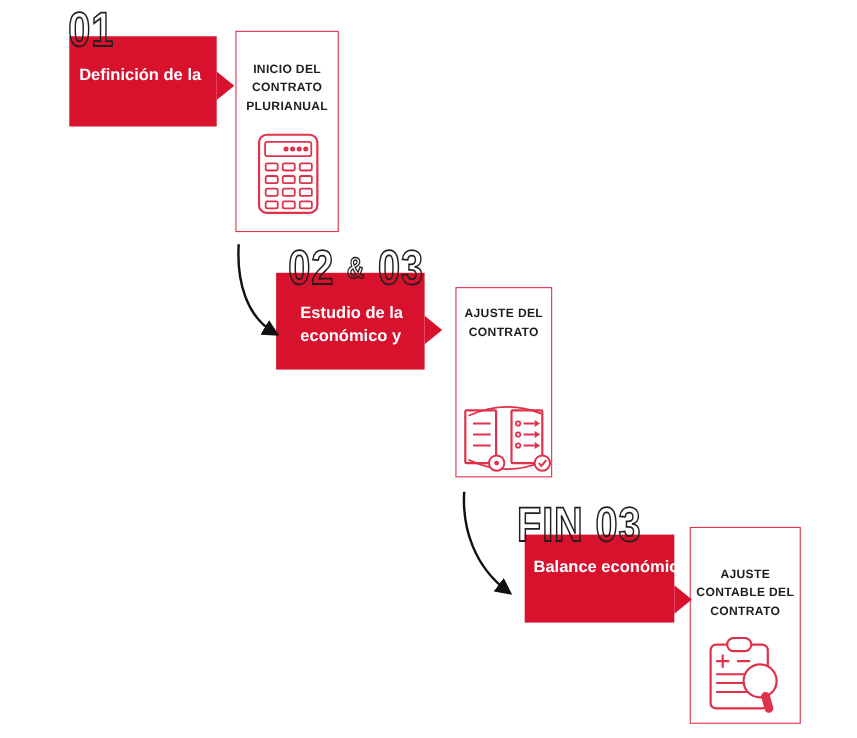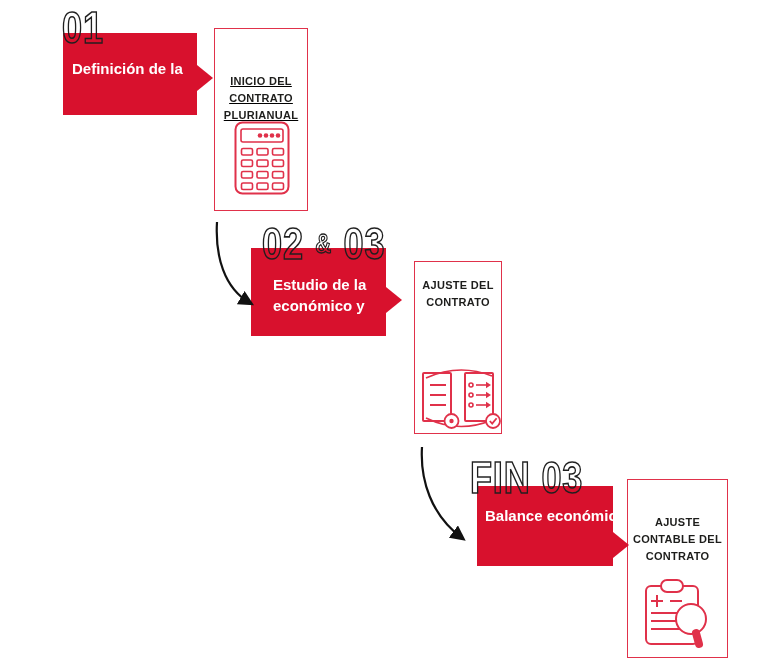--- a/index.html
+++ b/index.html
@@ -42,21 +42,21 @@
   .card{position:absolute;background:#fff;border:1px solid var(--line-red);z-index:1;text-align:center;}
   .caption{font-weight:700;font-size:11px;line-height:17px;letter-spacing:.3px;color:var(--caption-text);}
   .cap-line{display:block;white-space:nowrap;}
   .icon{position:absolute;color:var(--line-red);}
   .icon svg{display:block;}
 
   
   .s1-num{left:62px;top:6px;}
   .s1-box{left:63px;top:33px;width:134px;height:82px;padding:25px 8px 0 9px;}
   .s1-box .pointer{top:32px;}
-  .s1-card{left:214px;top:28px;width:94px;height:183px;padding-top:44px;text-decoration:underline;}
+  .s1-card{left:214px;top:28px;width:94px;height:183px;padding-top:26px;}
   .s1-icon{left:19px;top:92px;}
 
   .s2-num{left:262px;top:222px;}
   .s2-box{left:251px;top:248px;width:135px;height:88px;padding:26px 6px 0 22px;}
   .s2-box .pointer{top:39px;}
   .s2-card{left:414px;top:261px;width:88px;height:173px;padding-top:15px;text-align:center;}
   .s2-icon{left:2px;top:98px;}
 
   .s3-num{left:470px;top:456px;}
   .s3-box{left:477px;top:486px;width:136px;height:80px;padding:19px 4px 0 8px;}

